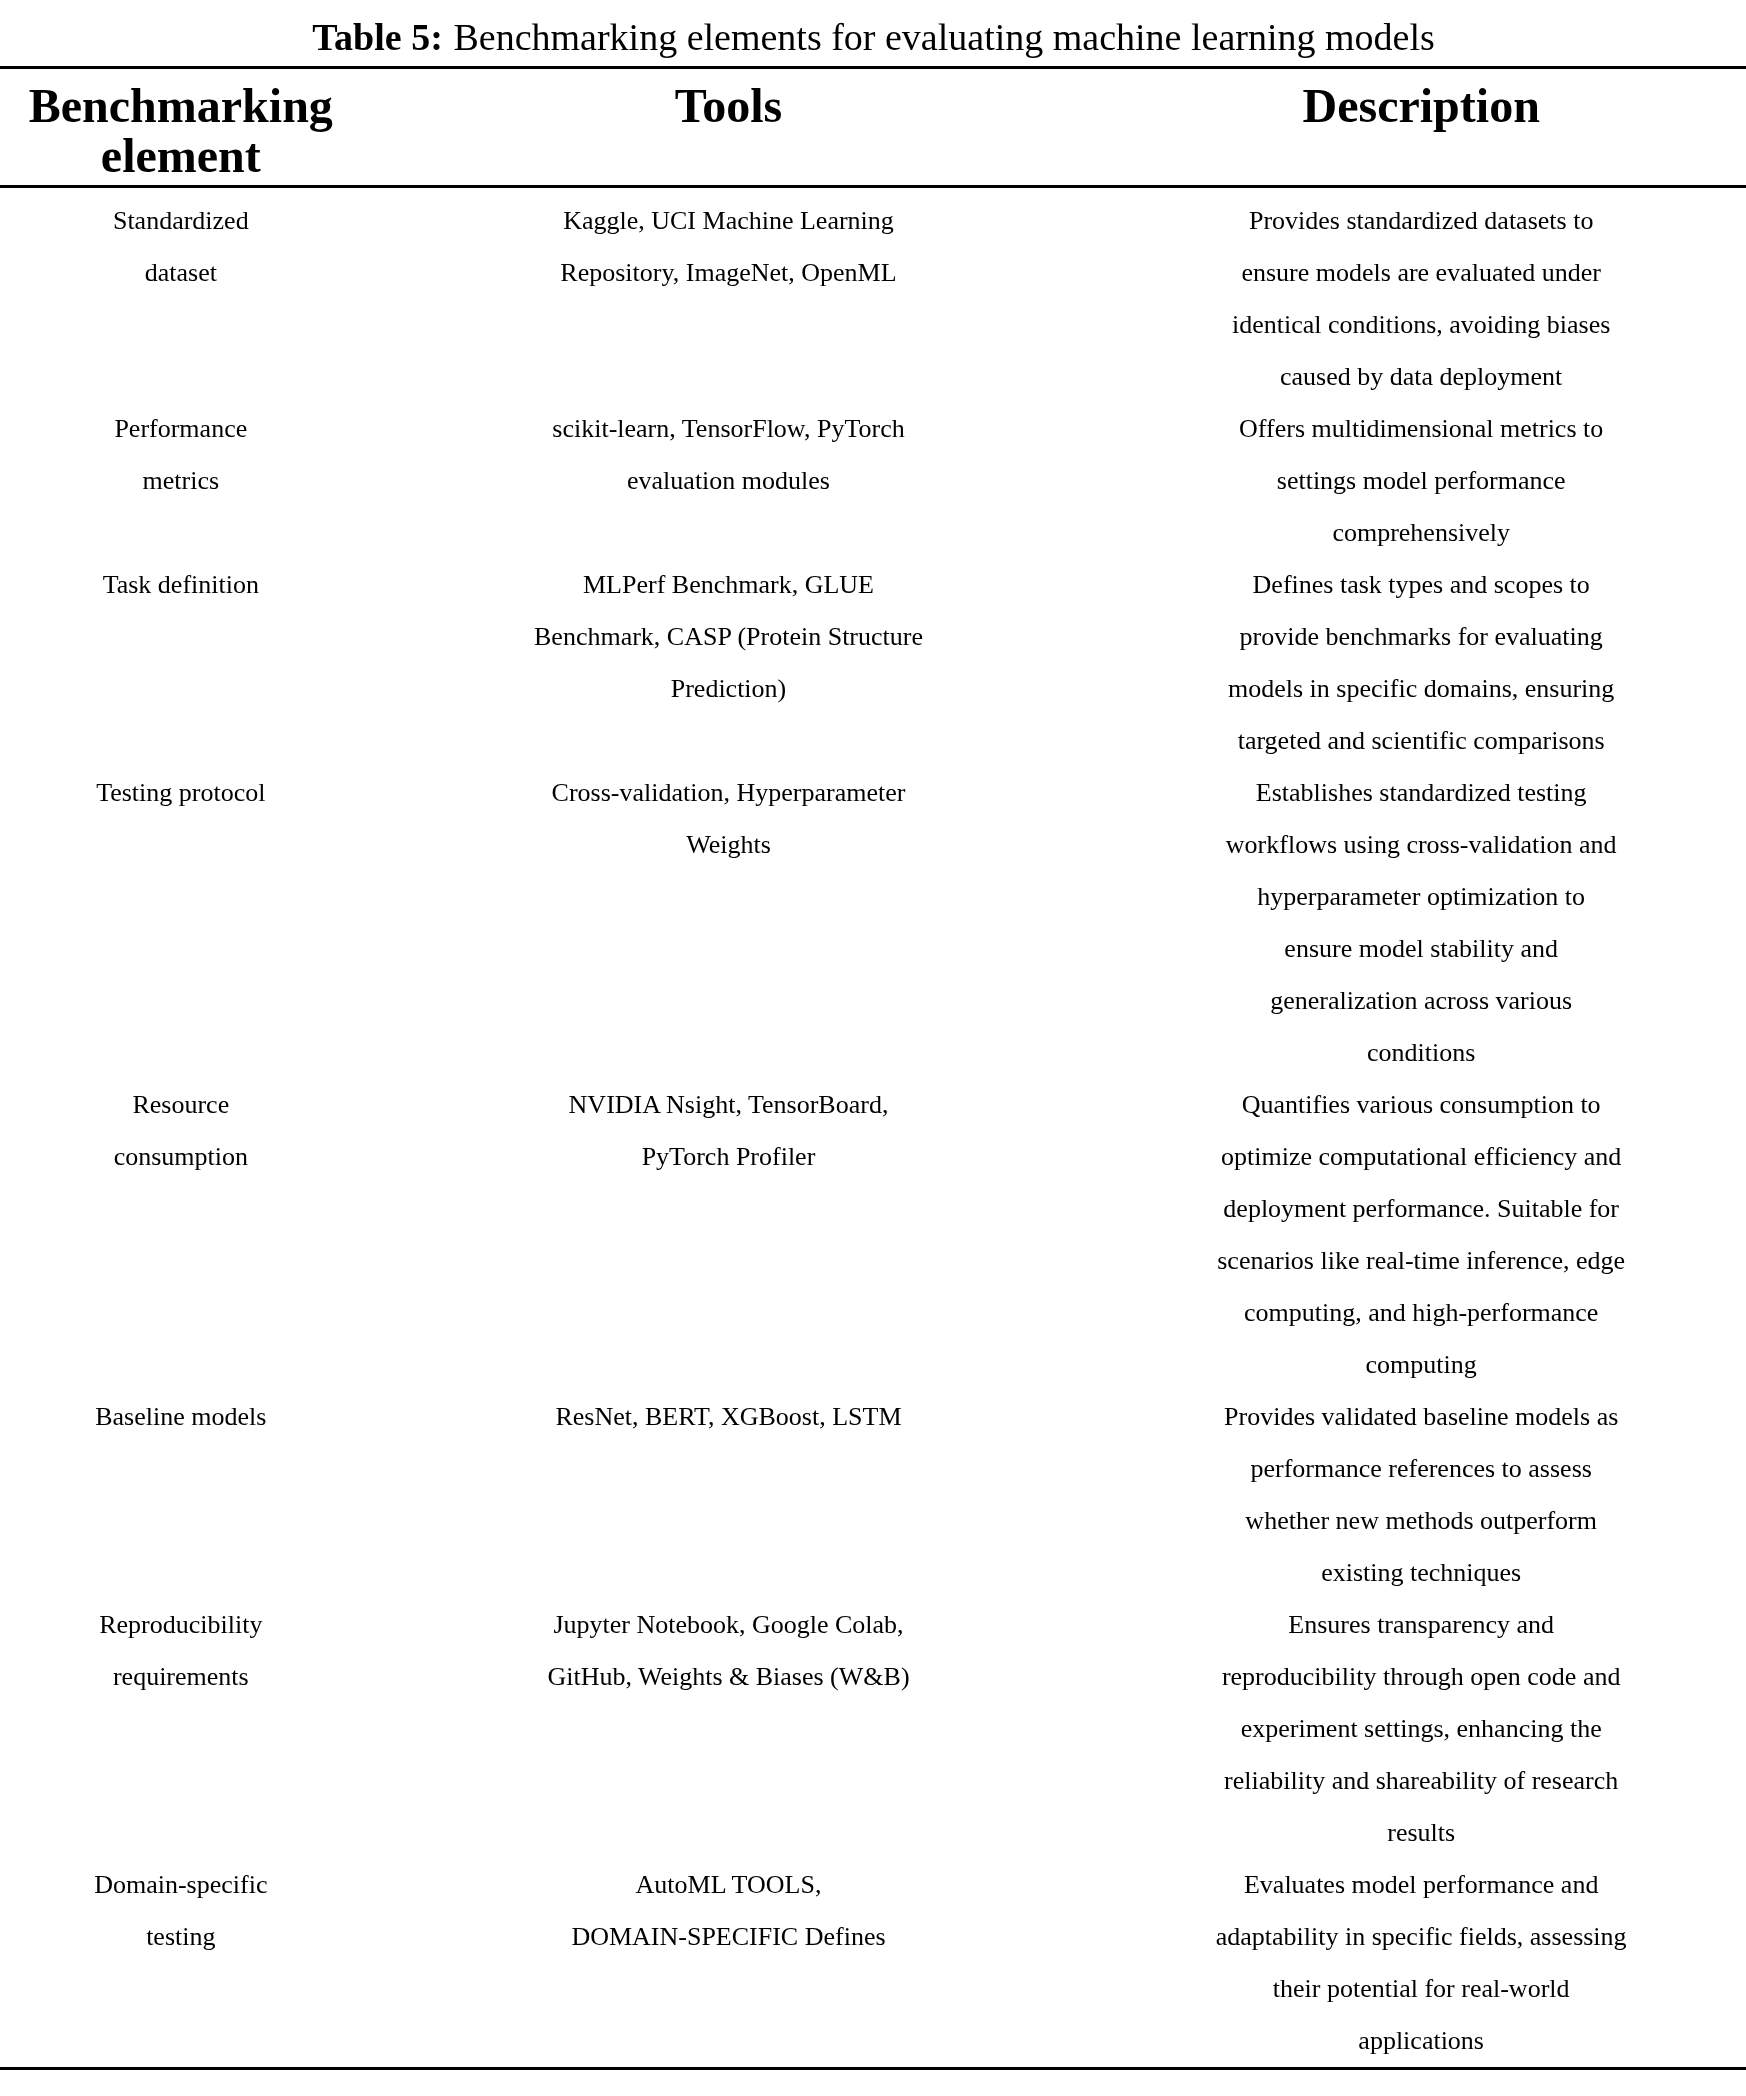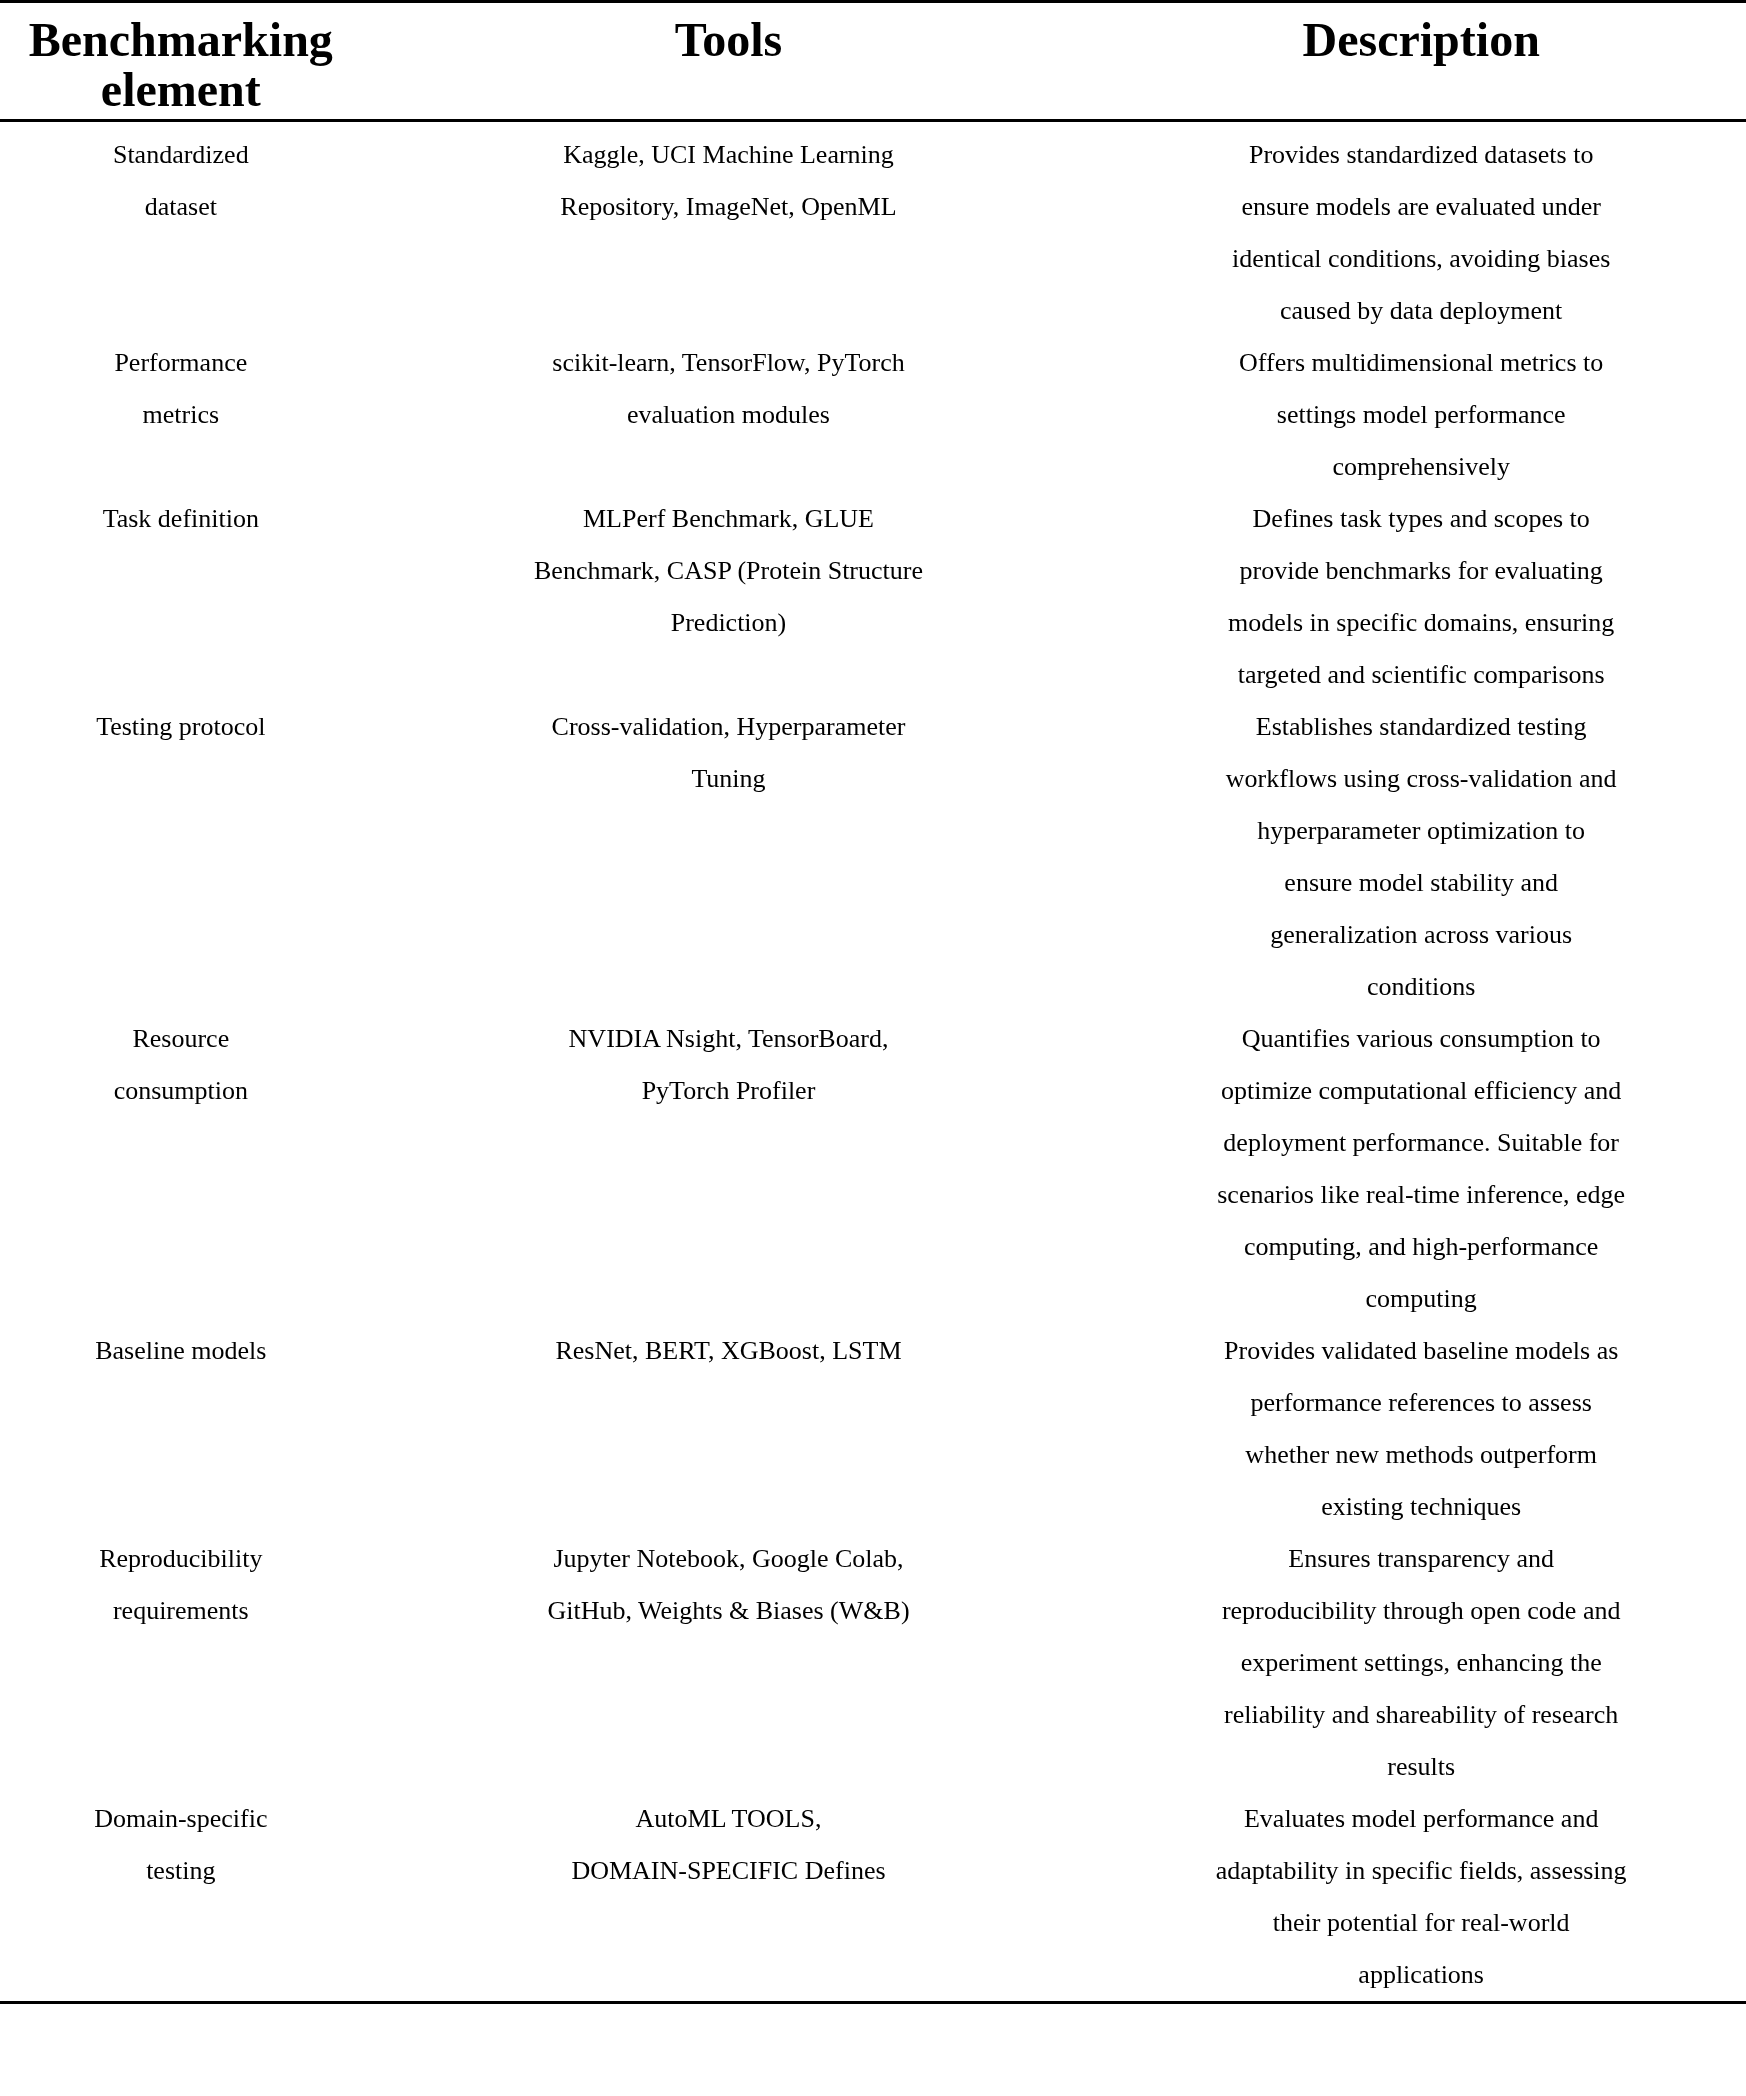--- a/index.html
+++ b/index.html
@@ -60,20 +60,23 @@
   }
   .ln {
     white-space: nowrap;
   }
 </style>
 </head>
 <body>
 
 <div class="page">
 
+  <div class="caption">
+    <span class="cap-label">Table 5:</span><span>Benchmarking elements for evaluating machine learning models</span>
+  </div>
 
   <table class="bench-table">
     <colgroup>
       <col class="c-element">
       <col class="c-tools">
       <col class="c-desc">
     </colgroup>
     <thead>
       <tr>
         <th>
@@ -135,21 +138,21 @@
             <div class="ln">models in specific domains, ensuring</div>
             <div class="ln">targeted and scientific comparisons</div>
           </td>
       </tr>
       <tr>
         <td>
             <div class="ln">Testing protocol</div>
           </td>
         <td>
             <div class="ln">Cross-validation, Hyperparameter</div>
-            <div class="ln">Tuning</div>
+            <div class="ln">Weights</div>
           </td>
         <td>
             <div class="ln">Establishes standardized testing</div>
             <div class="ln">workflows using cross-validation and</div>
             <div class="ln">hyperparameter optimization to</div>
             <div class="ln">ensure model stability and</div>
             <div class="ln">generalization across various</div>
             <div class="ln">conditions</div>
           </td>
       </tr>

